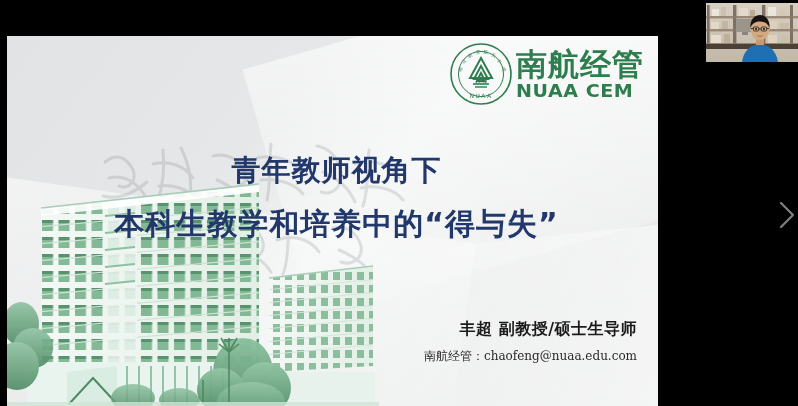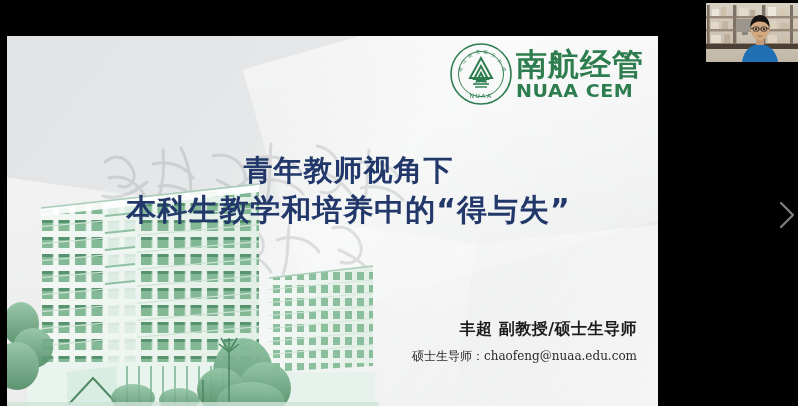--- a/index.html
+++ b/index.html
@@ -114,36 +114,36 @@
     letter-spacing: 0.5px;
     margin-top: 2px;
     white-space: nowrap;
     transform: scaleX(1.06);
     transform-origin: left center;
   }
 
   
   .title-wrap {
     position: absolute;
-    left: 16px;
+    left: 4px;
     top: 116px;
     width: 651px;
     text-align: center;
     pointer-events: none;
   }
   .title-line-1,
   .title-line-2 {
     font-family: "DejaVu Sans", sans-serif;
     font-weight: 700;
     color: #22386b;
     letter-spacing: 1px;
     white-space: nowrap;
   }
   .title-line-1 { font-size: 29px; line-height: 36px; }
-  .title-line-2 { font-size: 30px; line-height: 40px; margin-top: 2px; }
+  .title-line-2 { font-size: 30px; line-height: 40px; margin-top: 16px; }
 
   
   .presenter-wrap {
     position: absolute;
     left: 330px;
     top: 283px;
     width: 300px;
     text-align: right;
   }
   .presenter-name {
@@ -374,21 +374,21 @@
       </div>
     </div>
 
     <div class="title-wrap">
       <div class="title-line-1">青年教师视角下</div>
       <div class="title-line-2">本科生教学和培养中的“得与失”</div>
     </div>
 
     <div class="presenter-wrap">
       <div class="presenter-name">丰超  副教授/硕士生导师</div>
-      <div class="presenter-email">硕士生导师：chaofeng@nuaa.edu.com</div>
+      <div class="presenter-email">南航经管：chaofeng@nuaa.edu.com</div>
     </div>
 
   </div>
 
   <div class="webcam-pip">
     <svg viewBox="0 0 92 59" xmlns="http://www.w3.org/2000/svg">
       <defs>
         <linearGradient id="wallG" x1="0" y1="0" x2="0" y2="1">
           <stop offset="0%" stop-color="#d8d0c3"></stop>
           <stop offset="100%" stop-color="#c2b8a8"></stop>

